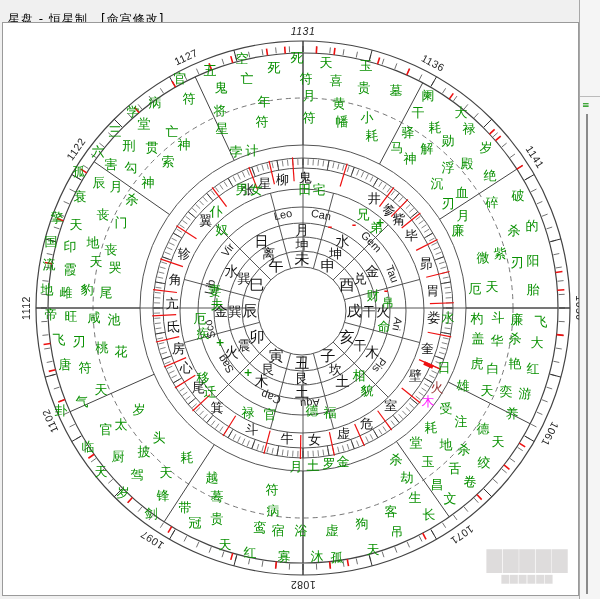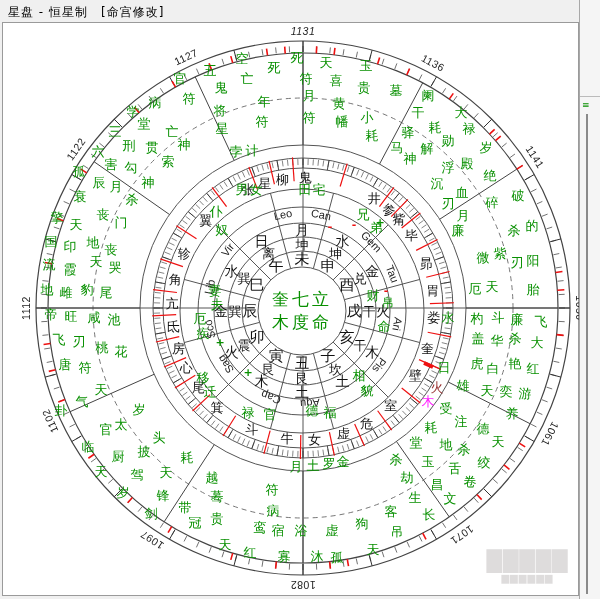--- a/index.html
+++ b/index.html
@@ -1,18 +1,18 @@
 <!DOCTYPE html>
 <html><head>
 <meta charset="utf-8">
 <style>
   html,body{margin:0;padding:0;}
   body{width:600px;height:599px;position:relative;background:#f0f0f0;
        font-family:"DejaVu Sans","Liberation Sans",sans-serif;overflow:hidden;}
-  #titlebar{position:absolute;left:0;top:0;width:532px;height:22px;background:#f0f0f0;}
+  #titlebar{position:absolute;left:0;top:7px;width:532px;height:22px;background:#f0f0f0;}
   #titletext{position:absolute;left:8px;top:4px;font-size:12px;color:#000;letter-spacing:1px;}
   #client{position:absolute;left:2px;top:22px;width:577px;height:574px;background:#fff;
           border:1px solid #9a9a9a;box-sizing:border-box;}
   #stage{position:absolute;left:0;top:0;width:600px;height:599px;}
   #stage svg{position:absolute;left:0;top:0;}
   .ch{position:absolute;transform:translate(-50%,-50%);white-space:nowrap;line-height:1;}
   .shen{font-size:13px;color:#089000;}
   .mans{font-size:13px;color:#111;}
   .house{font-size:13px;color:#089000;}
   .branch{font-size:15px;color:#111;}
@@ -502,24 +502,20 @@
       <line x1="195.2978917881339" y1="375.299746557617" x2="174.94473748037967" y2="388.01780889921395" stroke="#ee1111" stroke-width="1.2"></line>
       <line x1="186.0958836115401" y1="357.6228533181378" x2="164.00376712868155" y2="367.00040040188037" stroke="#ee1111" stroke-width="1.2"></line>
       <line x1="179.25500177227514" y1="336.5687839016708" x2="155.87012021742947" y2="341.96760920592357" stroke="#ee1111" stroke-width="1.2"></line>
       <line x1="176.17404908616913" y1="314.64666644285387" x2="152.20694025205935" y2="315.90272939268453" stroke="#ee1111" stroke-width="1.2"></line>
       <line x1="176.9466387415521" y1="292.52259338754624" x2="153.12553110216038" y2="289.5977291458227" stroke="#ee1111" stroke-width="1.2"></line>
       <line x1="182.91914089888678" y1="266.6528443839411" x2="160.22669508450318" y2="258.83920867696935" stroke="#ee1111" stroke-width="1.2"></line>
       <line x1="196.48883787093115" y1="238.83084255309154" x2="176.36074424024096" y2="225.7595057127309" stroke="#ee1111" stroke-width="1.2"></line>
       <line x1="226.56949205968988" y1="206.5732902239938" x2="212.1259315040407" y2="187.40603798285878" stroke="#ee1111" stroke-width="1.2"></line>
       <line x1="424" y1="363" x2="433" y2="367" stroke="#ee1111" stroke-width="4"></line>
     </svg>
-  <div id="centerlabel">
-    <div>奎七立</div>
-    <div>木度命</div>
-  </div>
 <span class="ch num" style="left: 303px; top: 31px; transform: translate(-50%, -50%) rotate(0deg); font-style: italic;">1131</span>
     <span class="ch num" style="left: 433.044px; top: 63.4235px; transform: translate(-50%, -50%) rotate(28deg);">1136</span>
     <span class="ch num" style="left: 535.312px; top: 157.135px; transform: translate(-50%, -50%) rotate(57deg);">1141</span>
     <span class="ch num" style="left: 580px; top: 308px; transform: translate(-50%, -50%) rotate(90deg);">1050</span>
     <span class="ch num" style="left: 549.809px; top: 433.755px; transform: translate(-50%, -50%) rotate(117deg);">1061</span>
     <span class="ch num" style="left: 461.881px; top: 534.905px; transform: translate(-50%, -50%) rotate(145deg);">1071</span>
     <span class="ch num" style="left: 303px; top: 585px; transform: translate(-50%, -50%) rotate(180deg);">1082</span>
     <span class="ch num" style="left: 152.135px; top: 540.312px; transform: translate(-50%, -50%) rotate(213deg);">1097</span>
     <span class="ch num" style="left: 49.9479px; top: 420.666px; transform: translate(-50%, -50%) rotate(246deg);">1102</span>
     <span class="ch num" style="left: 26px; top: 308px; transform: translate(-50%, -50%) rotate(270deg);">1112</span>

